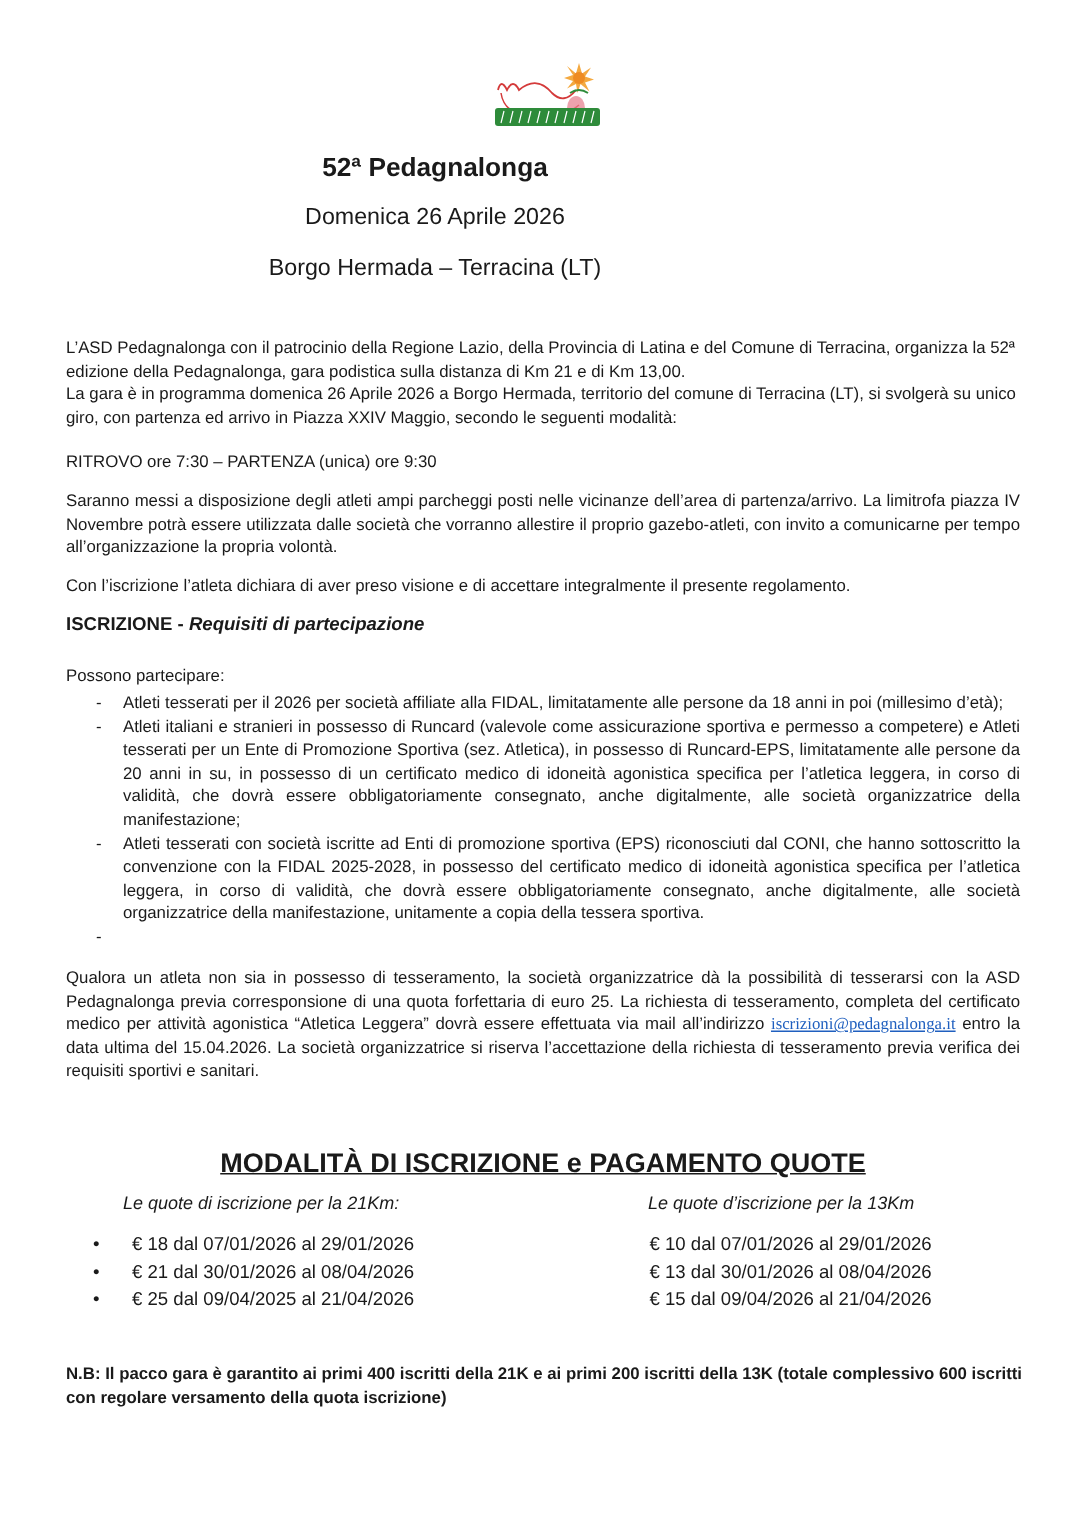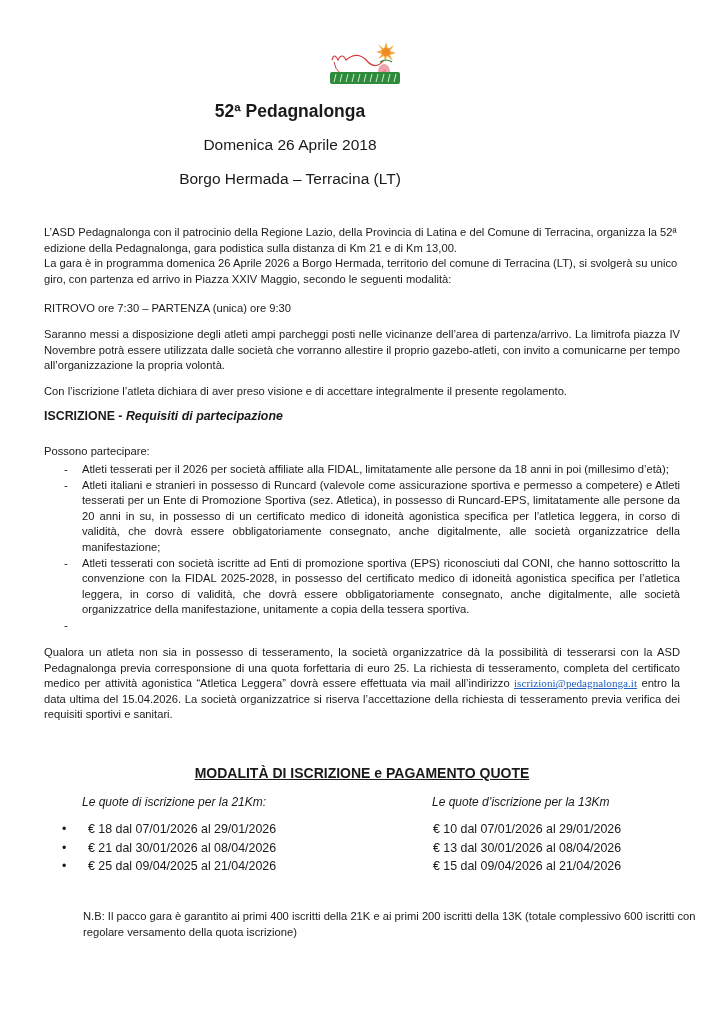--- a/index.html
+++ b/index.html
@@ -11,30 +11,30 @@
   .t1 { top:101px; font-size:17.5px; font-weight:bold; }
   .t2 { top:136px; font-size:15.5px; }
   .t3 { top:170px; font-size:15.5px; }
   .para { position:absolute; left:44px; width:636px; font-size:11.2px; line-height:15.6px; }
   .justify { text-align:justify; }
   .sec-head { position:absolute; left:44px; top:409px; font-size:12.4px; font-weight:bold; }
   .sec-head i { font-style:italic; }
   ul.dash { position:absolute; left:44px; top:462px; width:636px; margin:0; padding:0; list-style:none; font-size:11.2px; line-height:15.6px; }
   ul.dash li { position:relative; padding-left:38px; text-align:justify; }
   ul.dash li .dash-mark { position:absolute; left:20px; top:0; }
-  .modal-head { position:absolute; left:0; width:724px; top:765px; text-align:center; font-size:14px; font-weight:bold; text-decoration:underline; }
+  .modal-head { position:absolute; left:0; width:724px; top:765px; text-align:center; font-size:18px; font-weight:bold; text-decoration:underline; }
   .col-head { position:absolute; top:795px; font-size:12px; font-weight:normal; font-style:italic; }
   .col-left { left:82px; }
   .col-right { left:432px; }
   .fee-list { position:absolute; top:820px; margin:0; padding:0; list-style:none; font-size:12.4px; line-height:18.6px; }
   .fee-left { left:60px; }
   .fee-left li { position:relative; padding-left:28px; }
   .fee-left li .bullet { position:absolute; left:2px; top:0; }
   .fee-right { left:433px; }
-  .note { position:absolute; left:44px; top:908px; width:640px; font-size:11.2px; font-weight:normal; line-height:16px;margin-left:39px; }
+  .note { position:absolute; left:44px; top:908px; width:640px; font-size:11.2px; font-weight:bold; line-height:16px; }
   a.mail { color:#1f5fbf; text-decoration:underline;font-family:Liberation Serif, serif; }
 </style>
 </head>
 <body>
 
 <div class="page">
 
   <svg class="logo" viewBox="0 0 82 50">
     <path d="M8 22 Q10 14 14 22 Q18 14 22 22 Q34 12 44 24 Q52 32 60 22" fill="none" stroke="#d43a3a" stroke-width="1.2"></path>
     <path d="M10 24 Q12 38 30 40 Q50 42 62 32" fill="none" stroke="#d43a3a" stroke-width="1"></path>
@@ -44,21 +44,21 @@
     </g>
     <ellipse cx="60" cy="34" rx="6" ry="8" fill="#e57a8a" opacity="0.7"></ellipse>
     <path d="M56 24 Q62 20 68 24" fill="none" stroke="#2e8b3a" stroke-width="1.2"></path>
     <rect x="6" y="34" width="70" height="12" fill="#2e8b3a" rx="2"></rect>
     <g stroke="#ffffff" stroke-width="0.8" fill="none">
       <path d="M10 44 L12 36 M16 44 L18 36 M22 44 L24 36 M28 44 L30 36 M34 44 L36 36 M40 44 L42 36 M46 44 L48 36 M52 44 L54 36 M58 44 L60 36 M64 44 L66 36 M70 44 L72 36"></path>
     </g>
   </svg>
 
   <div class="title t1">52ª Pedagnalonga</div>
-  <div class="title t2">Domenica 26 Aprile 2018</div>
+  <div class="title t2">Domenica 26 Aprile 2026</div>
   <div class="title t3">Borgo Hermada – Terracina (LT)</div>
 
   <div class="para" style="top:225px;">
     <span>L’ASD Pedagnalonga con il patrocinio della Regione Lazio, della Provincia di Latina e del Comune di Terracina, organizza la 52ª edizione della Pedagnalonga, gara podistica sulla distanza di Km 21 e di Km 13,00.</span><br>
     <span>La gara è in programma domenica 26 Aprile 2026 a Borgo Hermada, territorio del comune di Terracina (LT), si svolgerà su unico giro, con partenza ed arrivo in Piazza XXIV Maggio, secondo le seguenti modalità:</span>
   </div>
 
   <div class="para" style="top:301px;">RITROVO ore 7:30 – PARTENZA (unica) ore 9:30</div>
 
   <div class="para justify" style="top:327px;">Saranno messi a disposizione degli atleti ampi parcheggi posti nelle vicinanze dell’area di partenza/arrivo. La limitrofa piazza IV Novembre potrà essere utilizzata dalle società che vorranno allestire il proprio gazebo-atleti, con invito a comunicarne per tempo all’organizzazione la propria volontà.</div>

